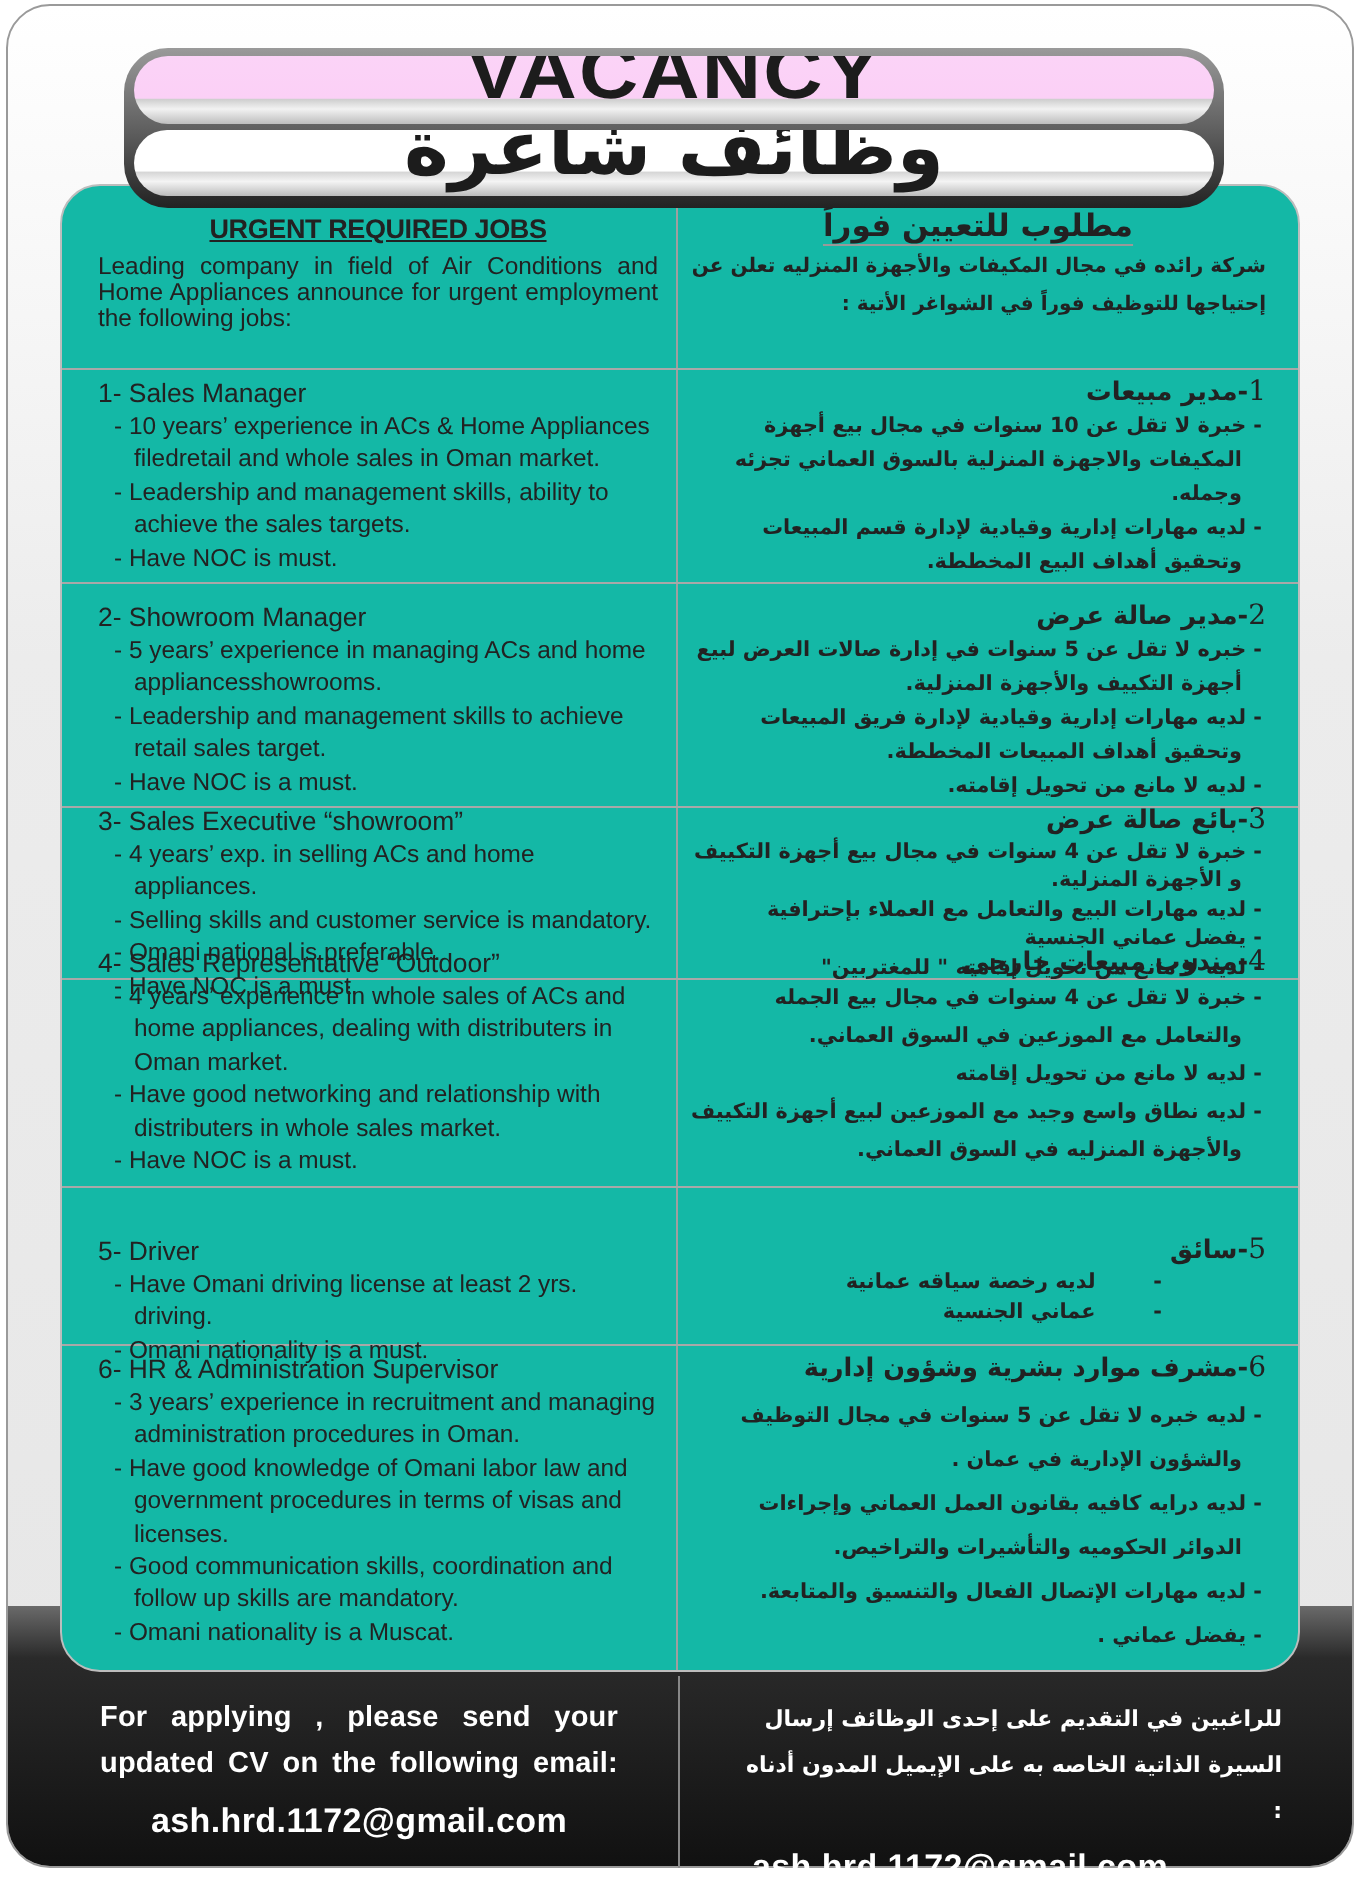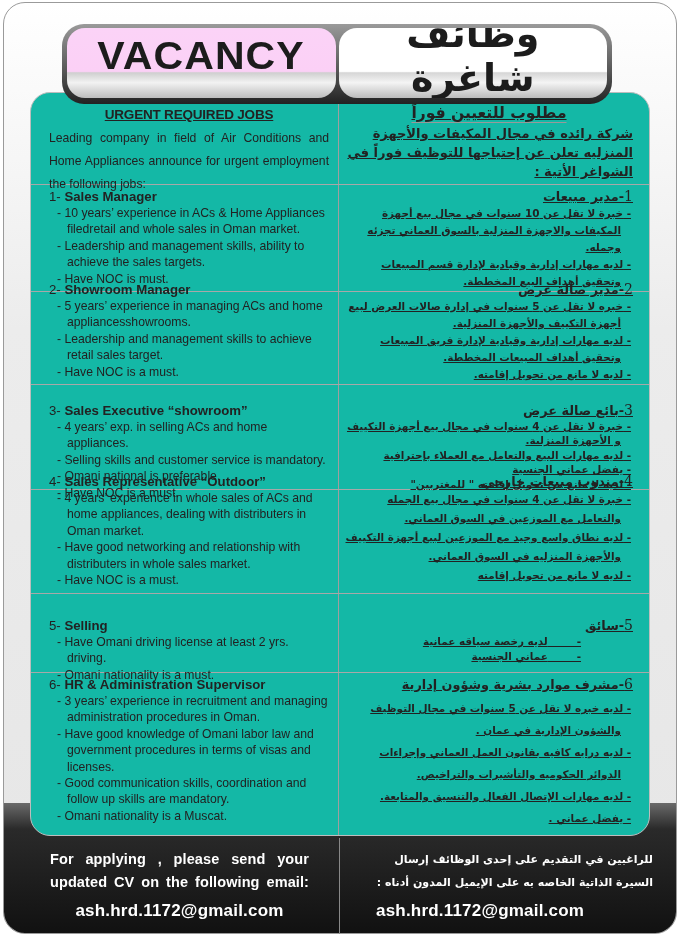--- a/index.html
+++ b/index.html
@@ -16,21 +16,21 @@
     position: absolute; left: 0; right: 0; bottom: 0; height: 130px;
     background: linear-gradient(to bottom, #6a6a6a 0%, #2a2a2a 20%, #111 100%);
   }
 
   
   .header-wrap {
     position: absolute; left: 62px; top: 24px; width: 550px; height: 80px;
     border-radius: 22px;
     background: linear-gradient(to bottom, #9a9a9a 0%, #555 60%, #222 100%);
     padding: 4px 5px 6px 5px;
-    display: flex; gap: 3px;
+    display: flex; gap: 3px; flex-direction: column;
   }
   .pill {
     flex: 1; border-radius: 18px; position: relative; overflow: hidden;
     display: flex; align-items: center; justify-content: center;
   }
   .pill-en { background: linear-gradient(to bottom, #fbd3f7 0%, #fbd0f6 62%, #cfcfcf 64%, #f2f2f2 78%, #bdbdbd 100%); }
   .pill-ar { background: linear-gradient(to bottom, #ffffff 0%, #ffffff 62%, #d6d6d6 64%, #f4f4f4 78%, #bcbcbc 100%); }
   .title-en {
     font-family: "Liberation Sans", sans-serif; font-weight: 900; font-size: 38px;
     letter-spacing: 1px; color: #1c1c1c; margin-top: -14px;
@@ -54,54 +54,54 @@
   .row {
     position: absolute; left: 0; right: 0; display: flex;
     border-bottom: 1px solid #a8a8a8;
   }
   .row.last { border-bottom: none; }
   .cell-en {
     width: 307px; padding: 0 8px 0 18px; font-size: 12.2px; line-height: 16.4px; color: #222;
   }
   .cell-ar {
     width: 313px; padding: 0 16px 0 8px; direction: rtl; text-align: right;
-    font-family: "DejaVu Sans", sans-serif; font-weight: bold; font-size: 10.4px; line-height: 17px; color: #222; text-decoration: underline;
+    font-family: "DejaVu Sans", sans-serif; font-weight: bold; font-size: 10.4px; line-height: 17px; color: #222;
   }
   .intro-title-en {
     text-align: center; font-weight: bold; text-decoration: underline; font-size: 13.5px;
     margin: 14px 0 4px 0; letter-spacing: -0.2px;
   }
-  .intro-text-en { text-align: justify; font-size: 12.2px; line-height: 23px; }
+  .intro-text-en { text-align: justify; font-size: 12.2px; line-height: 13px; }
   .intro-title-ar {
     text-align: center; font-weight: bold; font-size: 15.5px; margin: 12px 0 2px 0;
     text-decoration: underline; text-underline-offset: 4px; text-decoration-color: #999;
   }
-  .intro-text-ar { font-size: 13px; line-height: 19px; }
+  .intro-text-ar { font-size: 10px; line-height: 19px; }
 
   .job-title-en { font-size: 13.2px; line-height: 17px; margin-top: 3px; }
   .job-title-en .num { font-weight: normal; }
-  .job-title-en .name { font-weight: bold; }
+  .job-title-en .name { font-weight: normal; }
   .job-list-en { list-style: none; margin-left: 8px; }
   .job-list-en li { padding-left: 10px; text-indent: -10px; }
   .job-list-en li::before { content: "- "; }
 
   .job-title-ar { font-size: 12.8px; line-height: 17px; margin-top: 3px; }
   .job-title-ar .num { font-family: "DejaVu Serif", serif; font-weight: normal; font-size: 14px; }
   .job-list-ar { list-style: none; margin-right: 2px; }
   .job-list-ar li { padding-right: 10px; text-indent: -10px; }
   .job-list-ar li::before { content: "- "; }
   .job-list-ar.tabbed li::before { content: "-\00a0\00a0\00a0\00a0\00a0\00a0\00a0\00a0"; }
 
   
   .footer {
     position: absolute; left: 3px; top: 838px; width: 674px; height: 96px; display: flex;
   }
   .footer-col { width: 50%; color: #fff; padding-top: 10px; }
   .footer-col.en { padding-left: 47px; padding-right: 30px; border-right: 1px solid #888; }
-  .footer-col.ar { padding-left: 30px; padding-right: 24px; direction: rtl; text-align: right; }
+  .footer-col.ar { padding-left: 30px; padding-right: 36px; direction: rtl; text-align: right; }
   .footer-text-en {
     font-weight: bold; font-size: 14.5px; line-height: 23px; text-align: justify;
     text-align-last: justify; letter-spacing: 0.1px;
   }
   .footer-text-ar {
     font-family: "DejaVu Sans", sans-serif; font-weight: bold; font-size: 11px; line-height: 23px;
   }
   .email {
     font-family: "Liberation Sans", sans-serif; font-weight: bold; font-size: 17px;
     margin-top: 7px; color: #fff; letter-spacing: 0.2px;
@@ -150,21 +150,21 @@
     </div>
     <div class="cell-ar">
       <div class="job-title-ar"><span class="num">1</span><span>-مدير مبيعات</span></div>
       <ul class="job-list-ar">
         <li>خبرة لا تقل عن 10 سنوات في مجال بيع أجهزة المكيفات والاجهزة المنزلية بالسوق العماني تجزئه وجمله.</li>
         <li>لديه مهارات إدارية وقيادية لإدارة قسم المبيعات وتحقيق أهداف البيع المخططة.</li>
       </ul>
     </div>
   </div>
 
-  <div class="row" style="top:185px;height:107px;">
+  <div class="row" style="top:204px;height:107px;">
     <div class="cell-en">
       <div class="job-title-en"><span class="num">2-</span> <span class="name">Showroom Manager</span></div>
       <ul class="job-list-en">
         <li>5 years’ experience in managing ACs and home appliancesshowrooms.</li>
         <li>Leadership and management skills to achieve retail sales target.</li>
         <li>Have NOC is a must.</li>
       </ul>
     </div>
     <div class="cell-ar">
       <div class="job-title-ar"><span class="num">2</span><span>-مدير صالة عرض</span></div>
@@ -203,29 +203,29 @@
       <ul class="job-list-en">
         <li>4 years’ experience in whole sales of ACs and home appliances, dealing with distributers in Oman market.</li>
         <li>Have good networking and relationship with distributers in whole sales market.</li>
         <li>Have NOC is a must.</li>
       </ul>
     </div>
     <div class="cell-ar">
       <div class="job-title-ar"><span class="num">4</span><span>-مندوب مبيعات خارجي</span></div>
       <ul class="job-list-ar" style="line-height:19px;">
         <li>خبرة لا تقل عن 4 سنوات في مجال بيع الجمله والتعامل مع الموزعين في السوق العماني.</li>
+        <li>لديه لا مانع من تحويل إقامته</li>
         <li>لديه نطاق واسع وجيد مع الموزعين لبيع أجهزة التكييف والأجهزة المنزليه في السوق العماني.</li>
-        <li>لديه لا مانع من تحويل إقامته</li>
       </ul>
     </div>
   </div>
 
   <div class="row" style="top:521px;height:59px;">
     <div class="cell-en">
-      <div class="job-title-en"><span class="num">5-</span> <span class="name">Selling</span></div>
+      <div class="job-title-en"><span class="num">5-</span> <span class="name">Driver</span></div>
       <ul class="job-list-en">
         <li>Have Omani driving license at least 2 yrs. driving.</li>
         <li>Omani nationality is a must.</li>
       </ul>
     </div>
     <div class="cell-ar">
       <div class="job-title-ar"><span class="num">5</span><span>-سائق</span></div>
       <ul class="job-list-ar tabbed" style="padding-right:50px;line-height:15px;">
         <li>لديه رخصة سياقه عمانية</li>
         <li>عماني الجنسية</li>

